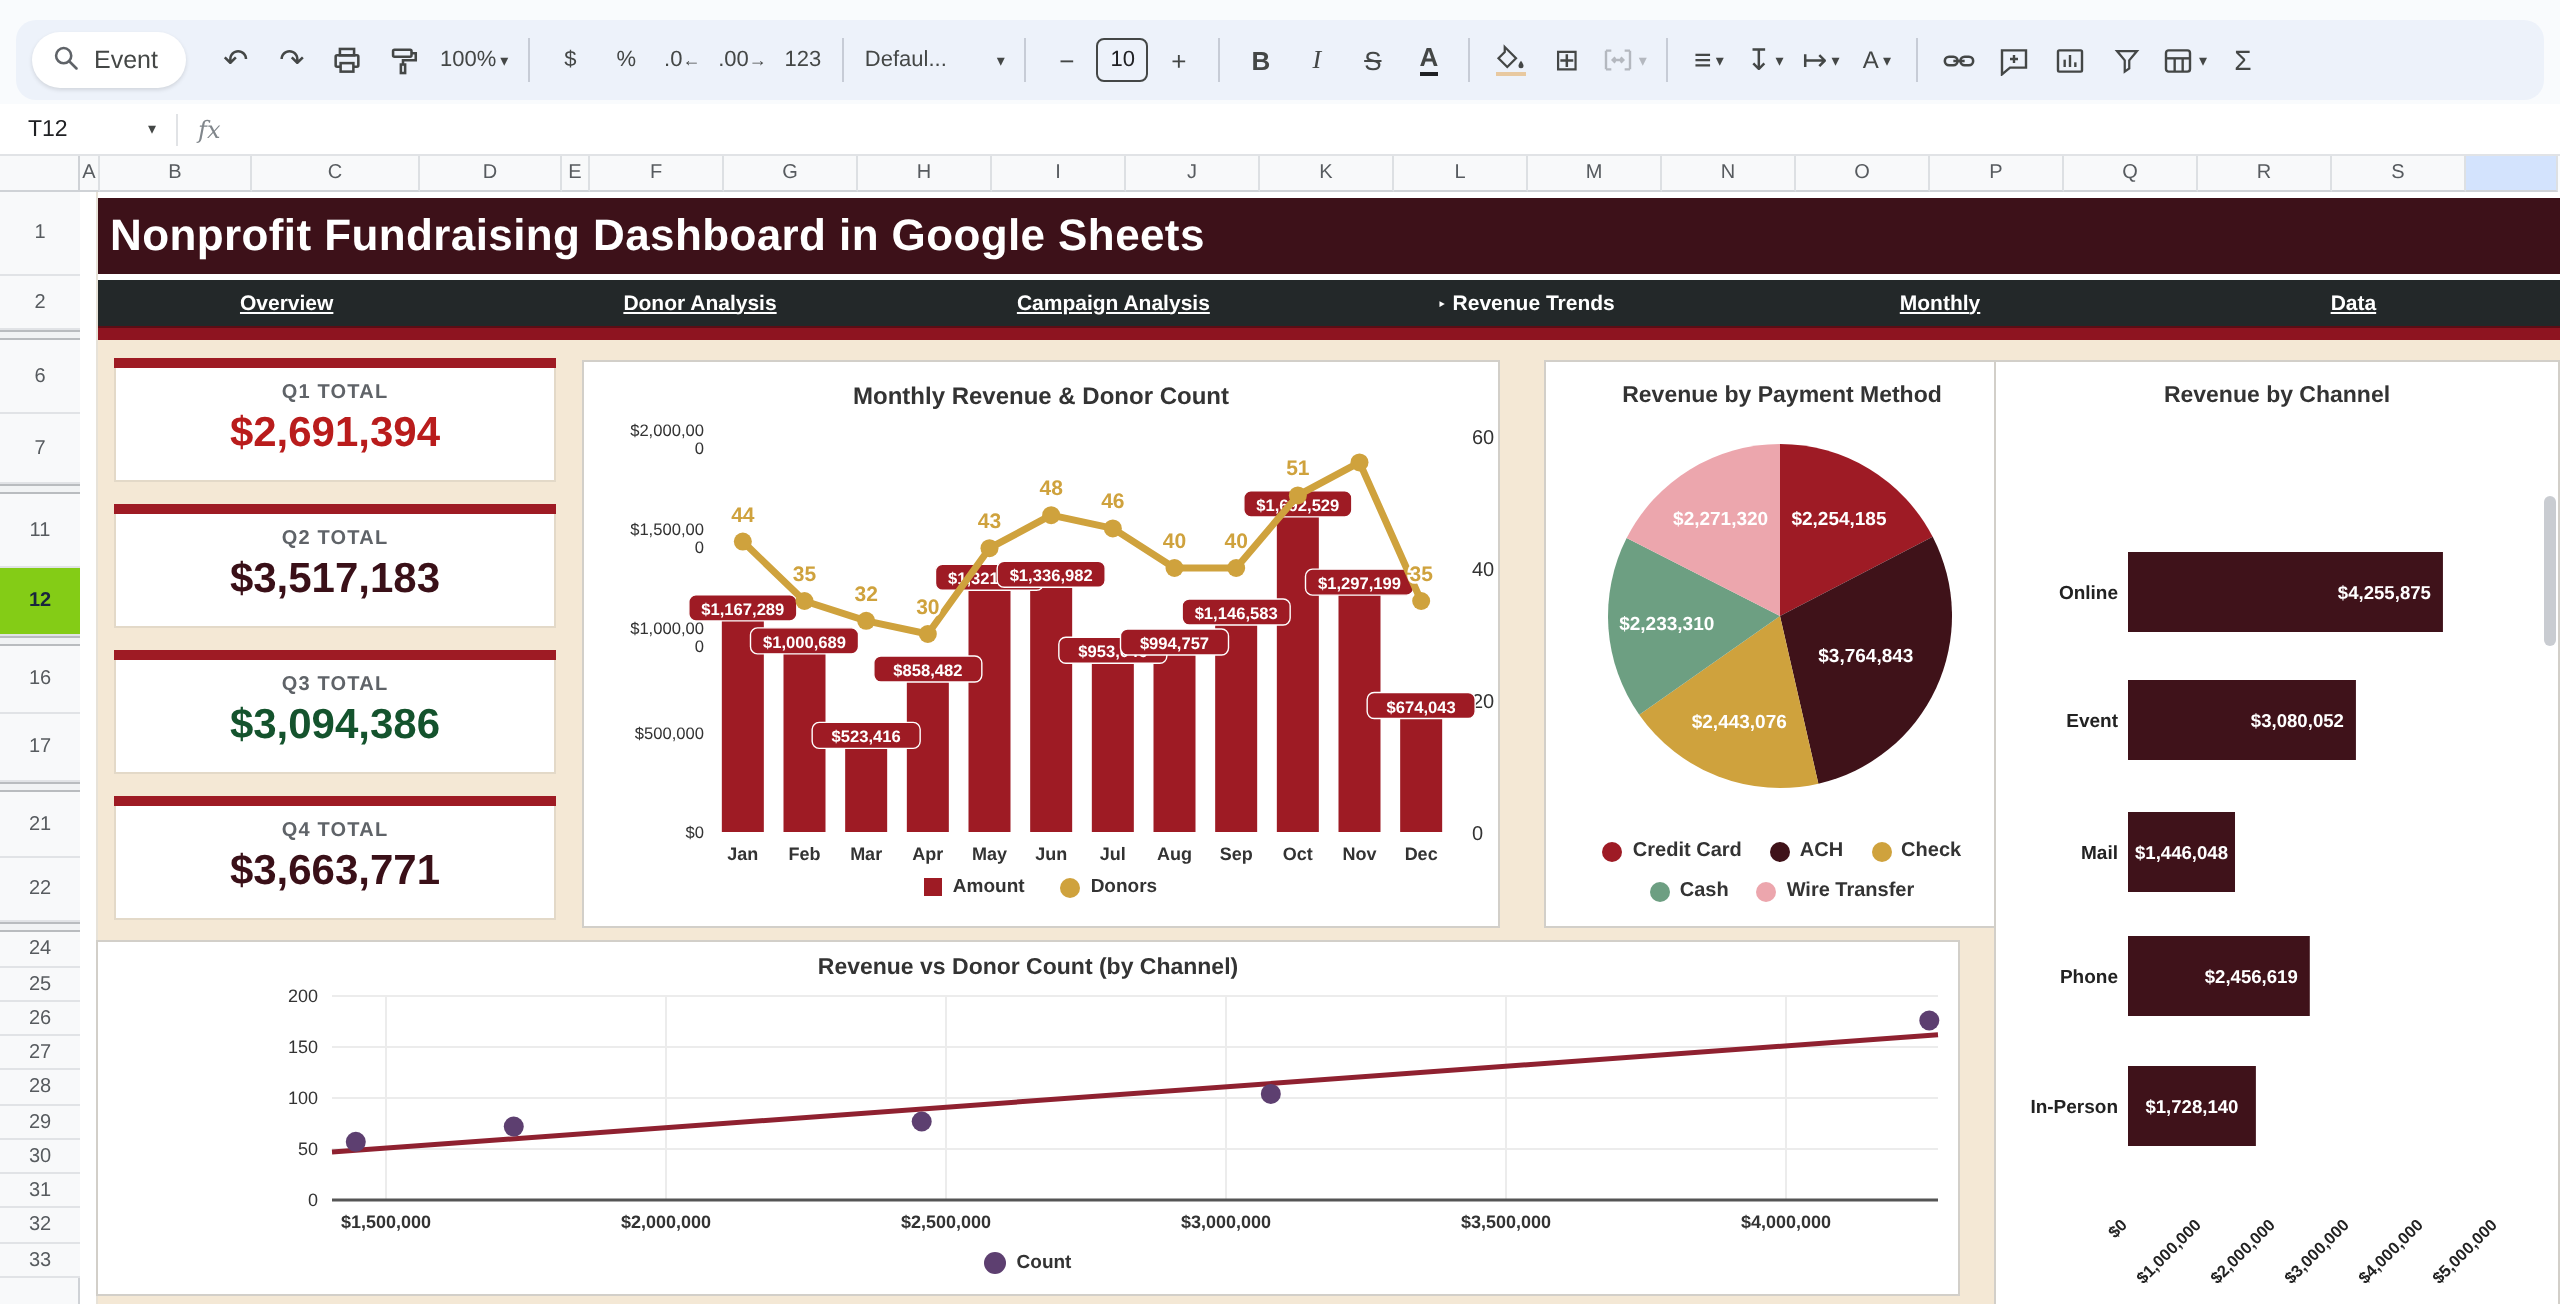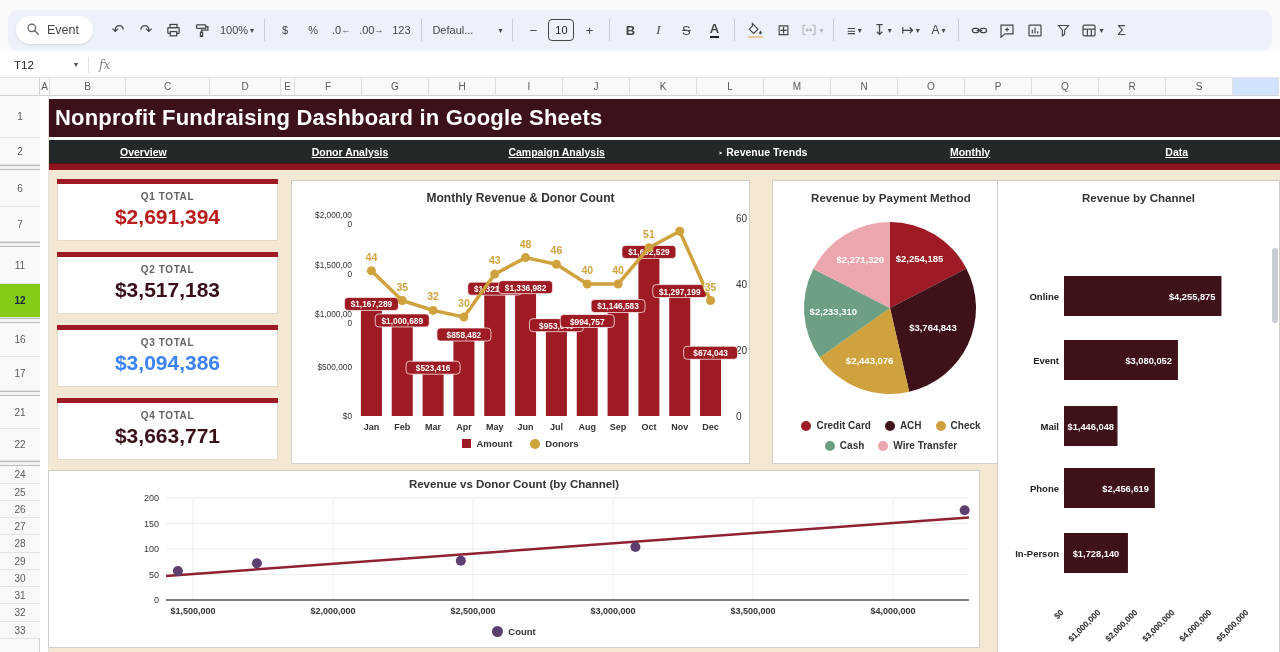--- a/index.html
+++ b/index.html
@@ -304,21 +304,21 @@
         <div class="kpi-bar" style="background: rgb(158, 27, 36);"></div>
         <div class="kpi-body">
           <div class="kpi-label">Q2 TOTAL</div>
           <div class="kpi-value" style="color: rgb(58, 16, 24);">$3,517,183</div>
         </div>
       </div>
       <div class="kpi-card" style="top: 229px;">
         <div class="kpi-bar" style="background: rgb(158, 27, 36);"></div>
         <div class="kpi-body">
           <div class="kpi-label">Q3 TOTAL</div>
-          <div class="kpi-value" style="color: #3b82f6;">$3,094,386</div>
+          <div class="kpi-value" style="color: #14532d;">$3,094,386</div>
         </div>
       </div>
       <div class="kpi-card" style="top: 302px;">
         <div class="kpi-bar" style="background: rgb(158, 27, 36);"></div>
         <div class="kpi-body">
           <div class="kpi-label">Q4 TOTAL</div>
           <div class="kpi-value" style="color: rgb(58, 16, 24);">$3,663,771</div>
         </div>
       </div>
     </div>

